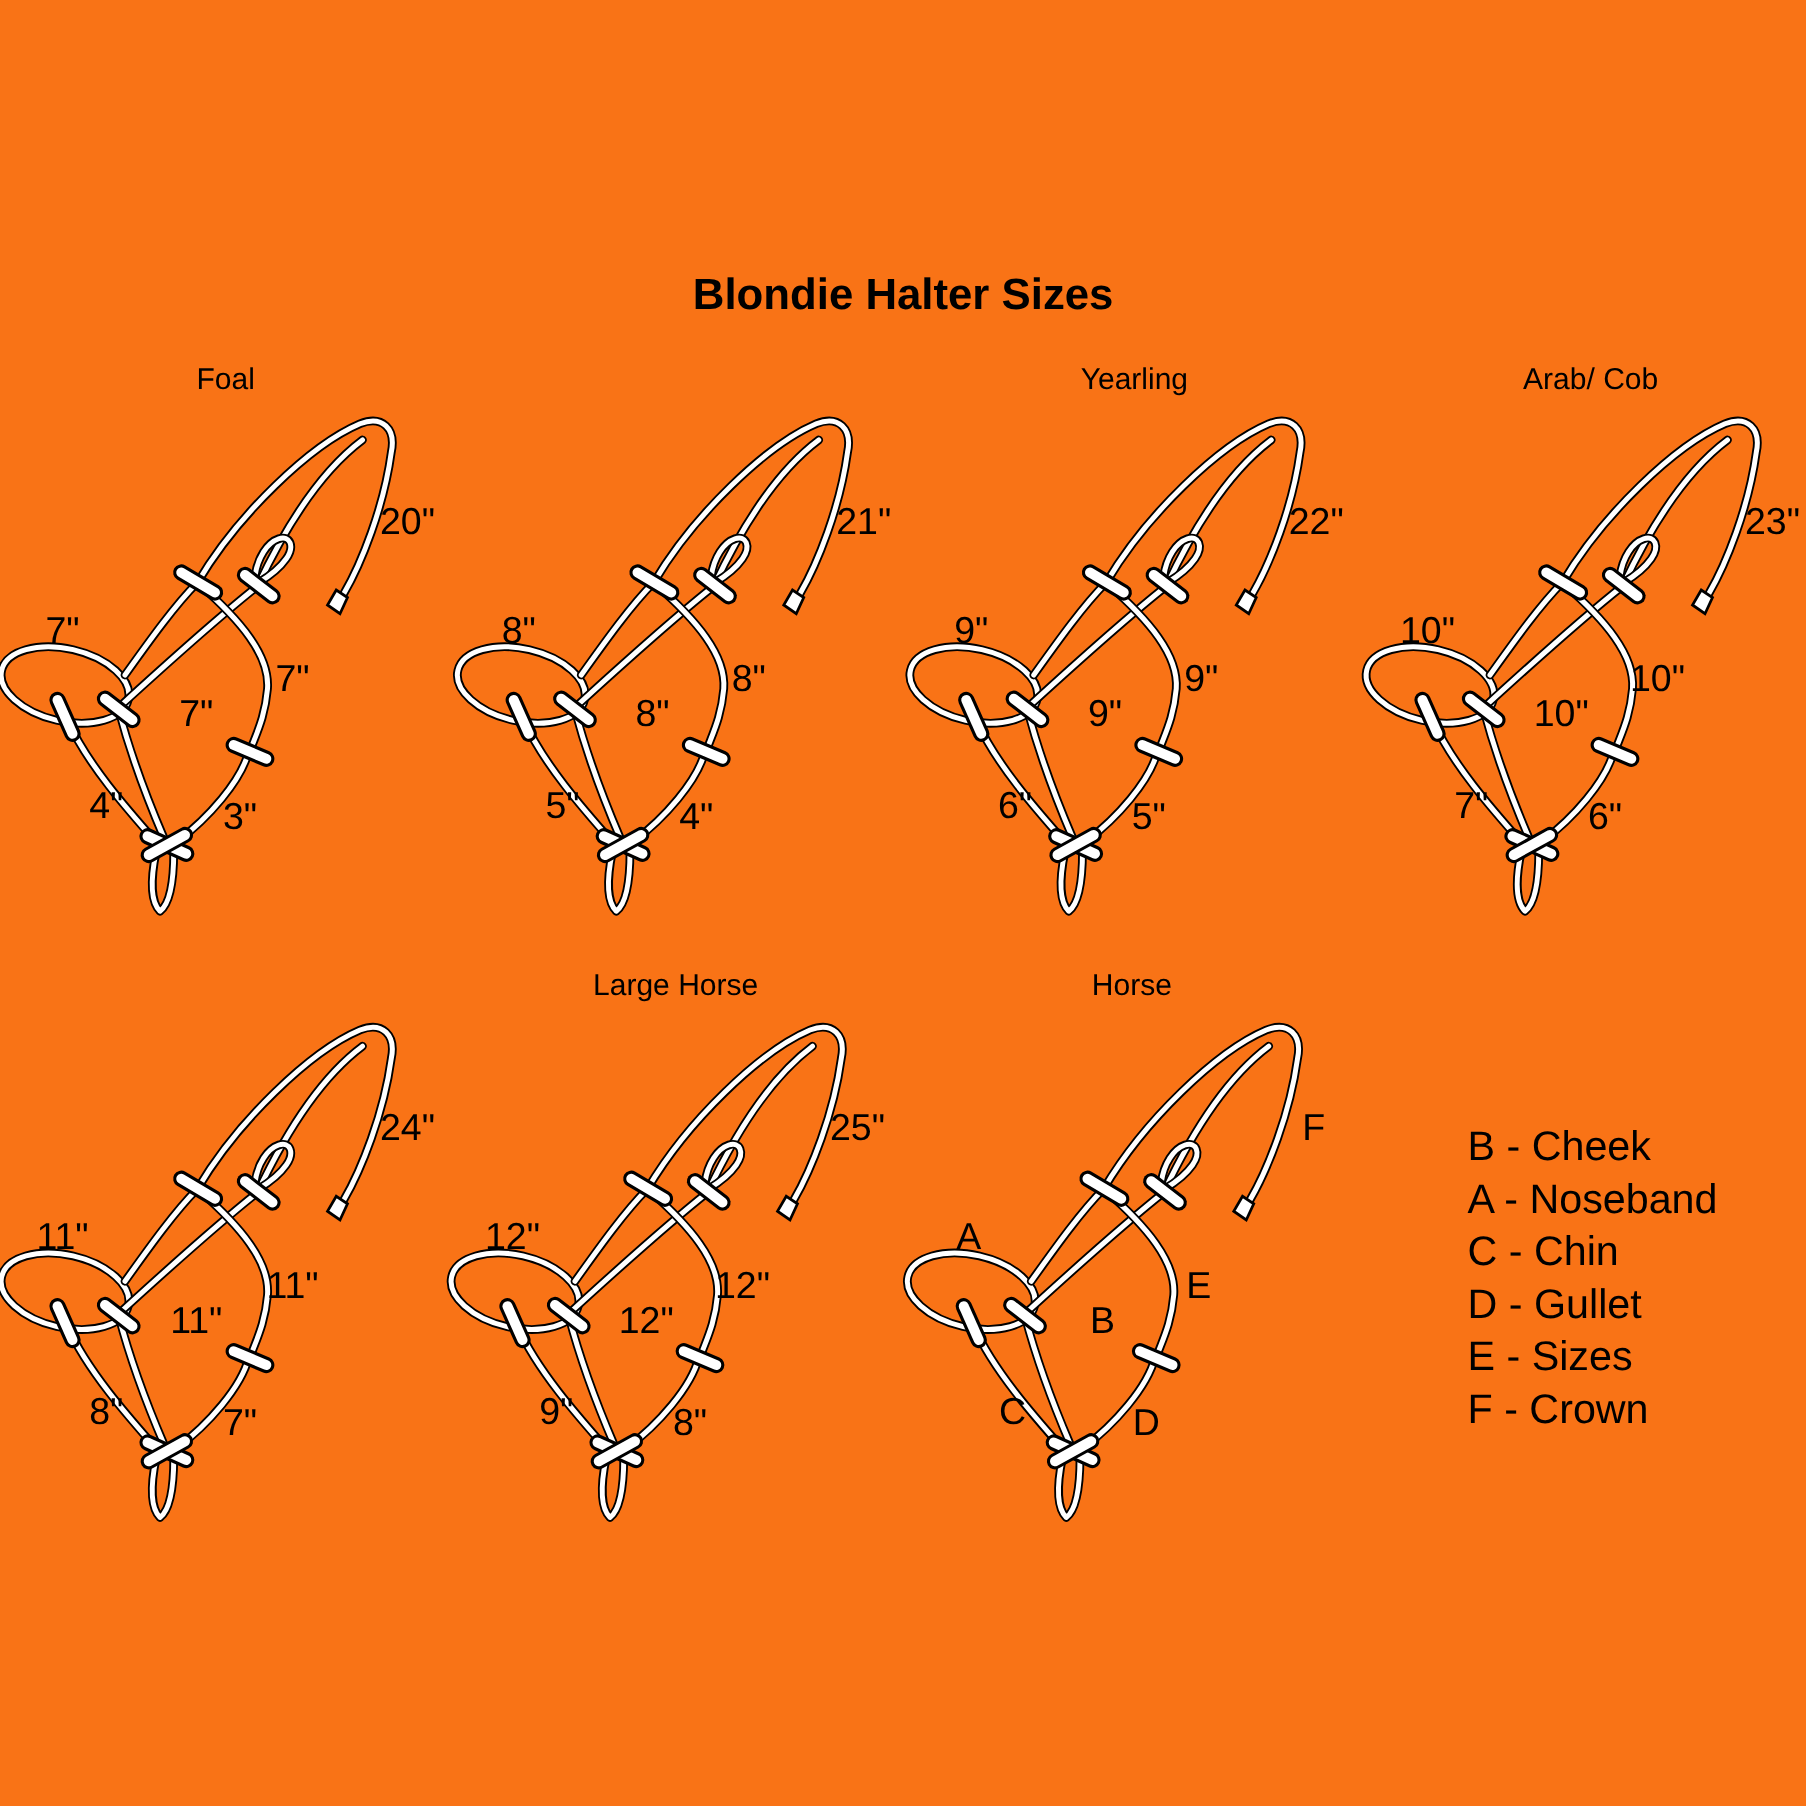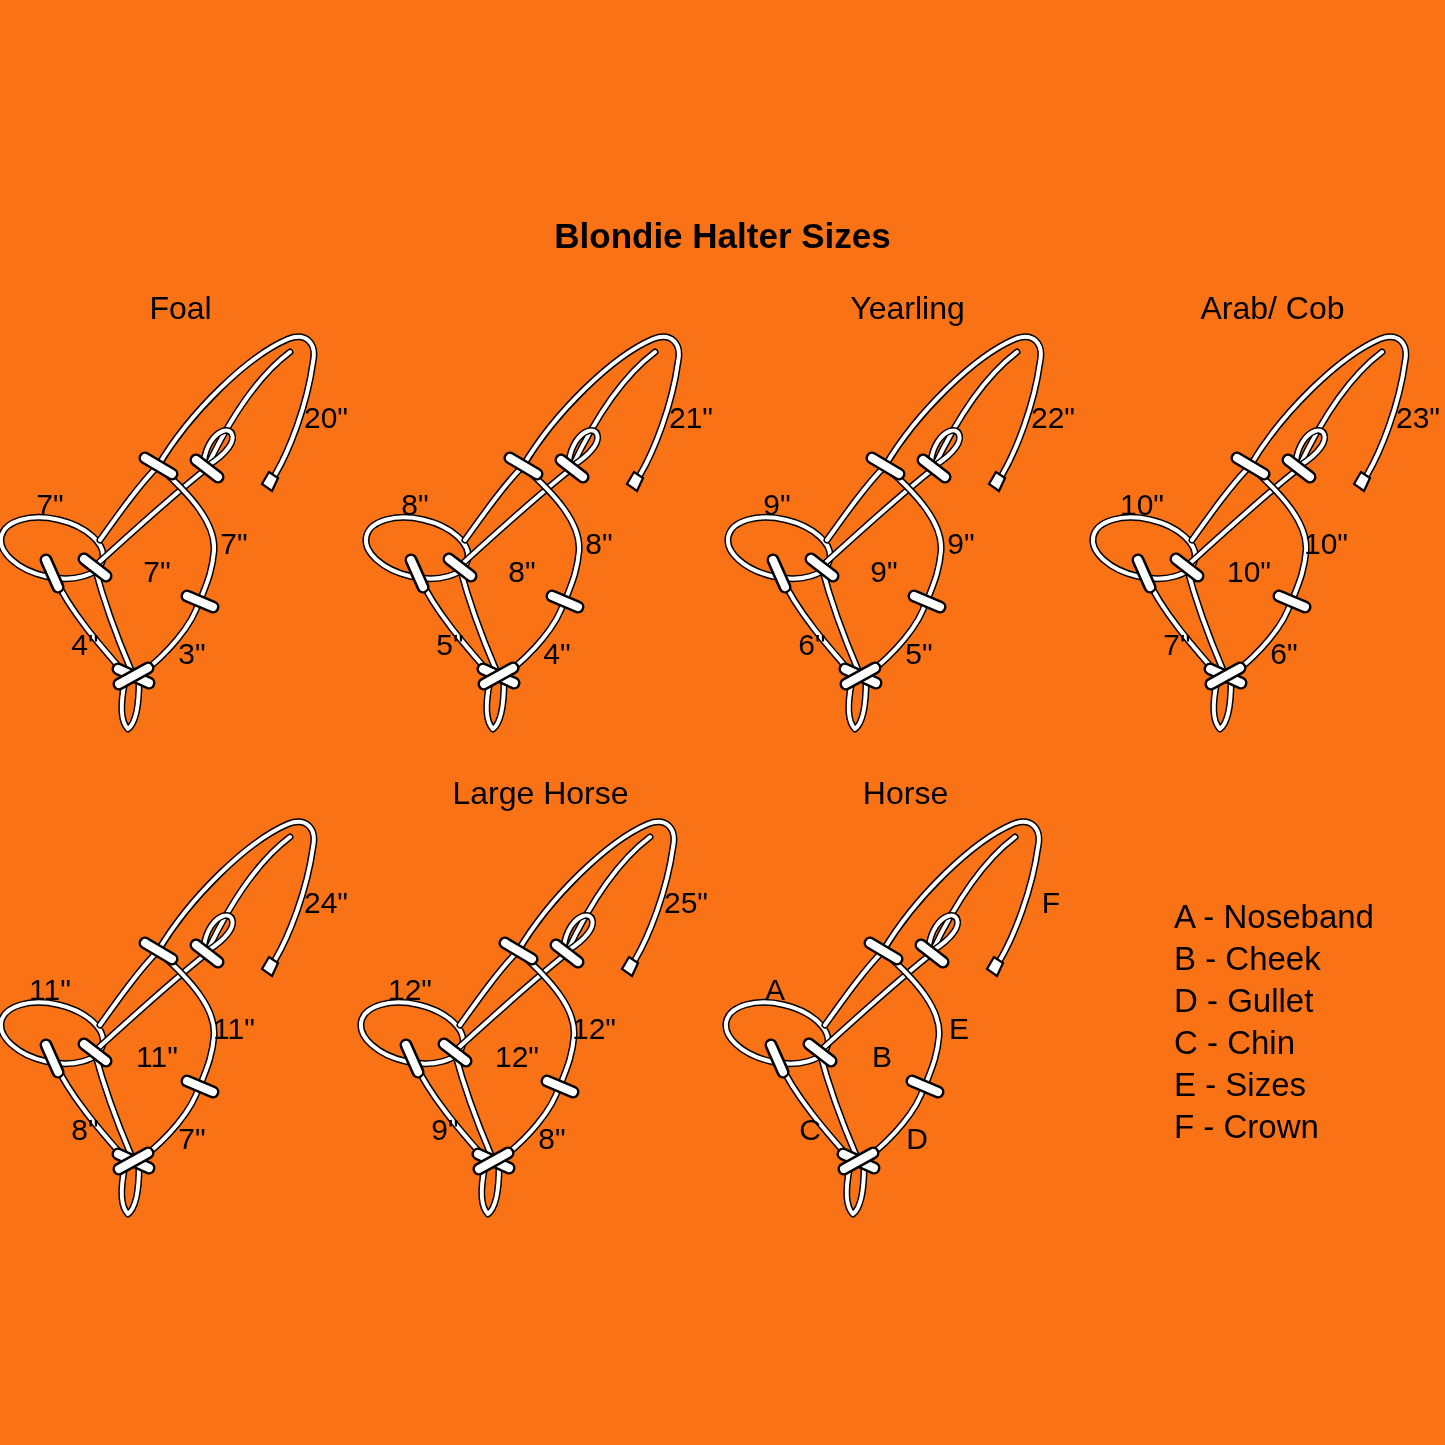--- a/index.html
+++ b/index.html
@@ -7,21 +7,21 @@
     position:relative;width:1445px;height:1445px;background:#fff;
     font-family:"Liberation Sans", sans-serif;color:#000;overflow:hidden;
   }
   .main-title{
     position:absolute;top:216px;left:50%;transform:translateX(-50%);
     font-size:35px;font-weight:bold;white-space:nowrap;
   }
   .halter{position:absolute;width:361px;height:492px;}
   .halter-title{
     position:absolute;top:10px;left:0;width:100%;text-align:center;
-    font-size:32px;font-weight:400;white-space:nowrap;
+    font-size:24px;font-weight:400;white-space:nowrap;
   }
   .halter-art{position:absolute;top:30px;left:0;overflow:visible;}
   .mlabel{
     position:absolute;font-size:30px;transform:translate(-50%,-50%);
     white-space:nowrap;line-height:1;
   }
   .legend-list{position:absolute;left:1174px;top:896px;}
   .legend-item{font-size:33px;line-height:42px;white-space:nowrap;}
   
   .rope-o{fill:none;stroke:#000;stroke-width:7;stroke-linecap:round;stroke-linejoin:round;}
@@ -164,20 +164,20 @@
     </svg>
   <div class="mlabel" style="left: 50px; top: 225px;">A</div>
         <div class="mlabel" style="left: 157px; top: 292px;">B</div>
         <div class="mlabel" style="left: 85px; top: 365px;">C</div>
         <div class="mlabel" style="left: 192px; top: 374px;">D</div>
         <div class="mlabel" style="left: 234px; top: 264px;">E</div>
         <div class="mlabel" style="left: 326px; top: 138px;">F</div>
       </div>
     </div>
   <div class="legend-list">
+      <div class="legend-item">B - Cheek</div>
       <div class="legend-item">A - Noseband</div>
-      <div class="legend-item">B - Cheek</div>
+      <div class="legend-item">C - Chin</div>
       <div class="legend-item">D - Gullet</div>
-      <div class="legend-item">C - Chin</div>
       <div class="legend-item">E - Sizes</div>
       <div class="legend-item">F - Crown</div>
     </div>
 </div>
 
 </body></html>

